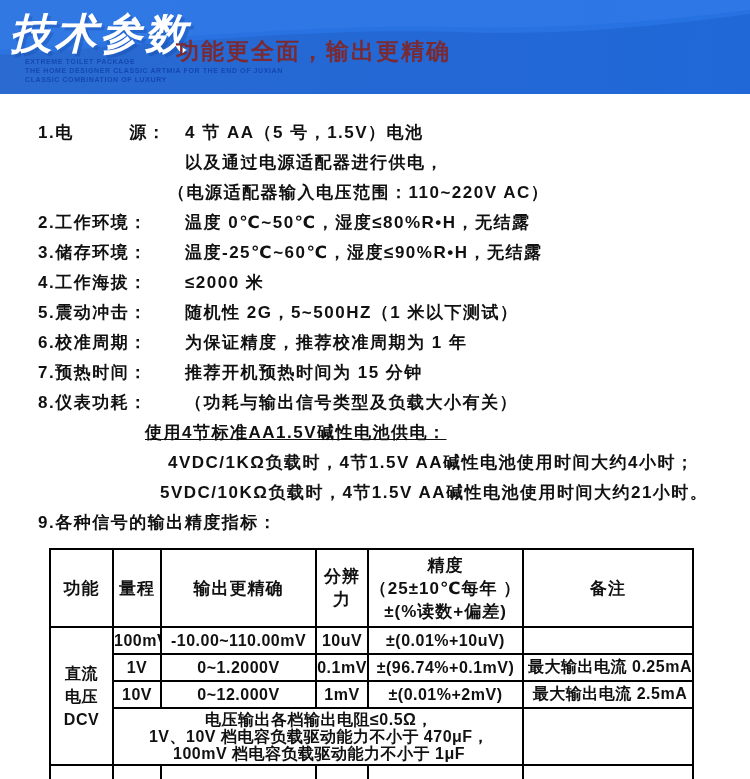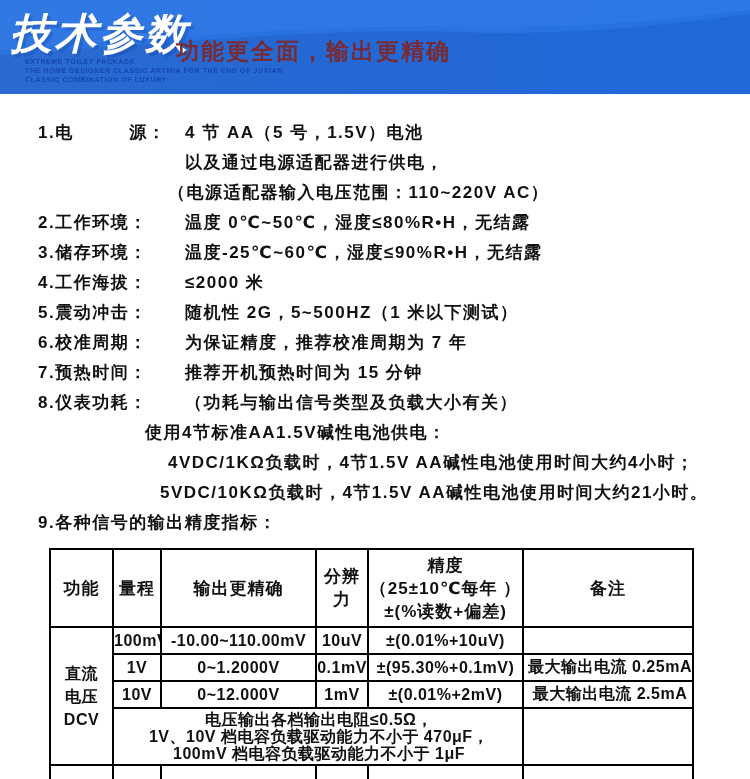--- a/index.html
+++ b/index.html
@@ -54,21 +54,21 @@
     font-size: 17px;
     font-weight: 700;
     letter-spacing: 1.5px;
     white-space: nowrap;
   }
   .spec-label { flex: 0 0 147px; }
   .spec-label.wide { flex: 0 0 auto; }
   .ind-147 { padding-left: 147px; }
   .ind-130 { padding-left: 130px; }
   .ind-122 { padding-left: 122px; }
-  .ind-107 { padding-left: 107px; }
+  .ind-107 { padding-left: 107px; text-decoration: underline; }
 
   
   table.spec-table {
     border-collapse: collapse;
     margin: 11px 0 0 49px;
     table-layout: fixed;
     width: 643px;
   }
   table.spec-table th, table.spec-table td {
     border: 2px solid #000;
@@ -138,21 +138,21 @@
   <div class="spec-line">
     <span class="spec-label">4.工作海拔：</span>
     <span class="spec-text">≤2000 米</span>
   </div>
   <div class="spec-line">
     <span class="spec-label">5.震动冲击：</span>
     <span class="spec-text">随机性 2G，5~500HZ（1 米以下测试）</span>
   </div>
   <div class="spec-line">
     <span class="spec-label">6.校准周期：</span>
-    <span class="spec-text">为保证精度，推荐校准周期为 7 年</span>
+    <span class="spec-text">为保证精度，推荐校准周期为 1 年</span>
   </div>
   <div class="spec-line">
     <span class="spec-label">7.预热时间：</span>
     <span class="spec-text">推荐开机预热时间为 15 分钟</span>
   </div>
   <div class="spec-line">
     <span class="spec-label">8.仪表功耗：</span>
     <span class="spec-text">（功耗与输出信号类型及负载大小有关）</span>
   </div>
   <div class="spec-line ind-107">
@@ -199,21 +199,21 @@
       <td>100mV</td>
       <td>-10.00~110.00mV</td>
       <td>10uV</td>
       <td>±(0.01%+10uV)</td>
       <td class="remark-cell"></td>
     </tr>
     <tr>
       <td>1V</td>
       <td>0~1.2000V</td>
       <td>0.1mV</td>
-      <td>±(95.30%+0.1mV)</td>
+      <td>±(96.74%+0.1mV)</td>
       <td class="remark-cell">最大输出电流 0.25mA</td>
     </tr>
     <tr>
       <td>10V</td>
       <td>0~12.000V</td>
       <td>1mV</td>
       <td>±(0.01%+2mV)</td>
       <td class="remark-cell">最大输出电流 2.5mA</td>
     </tr>
     <tr>

